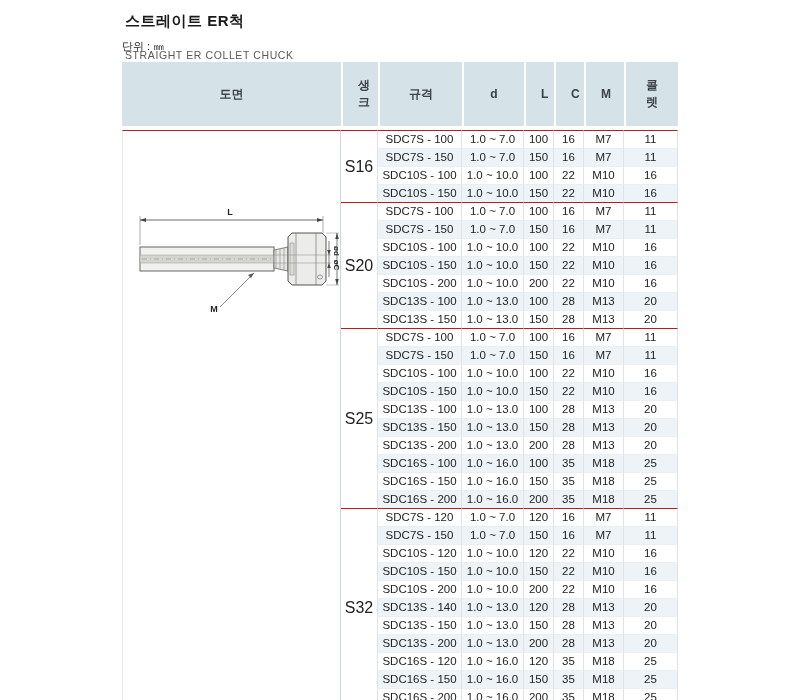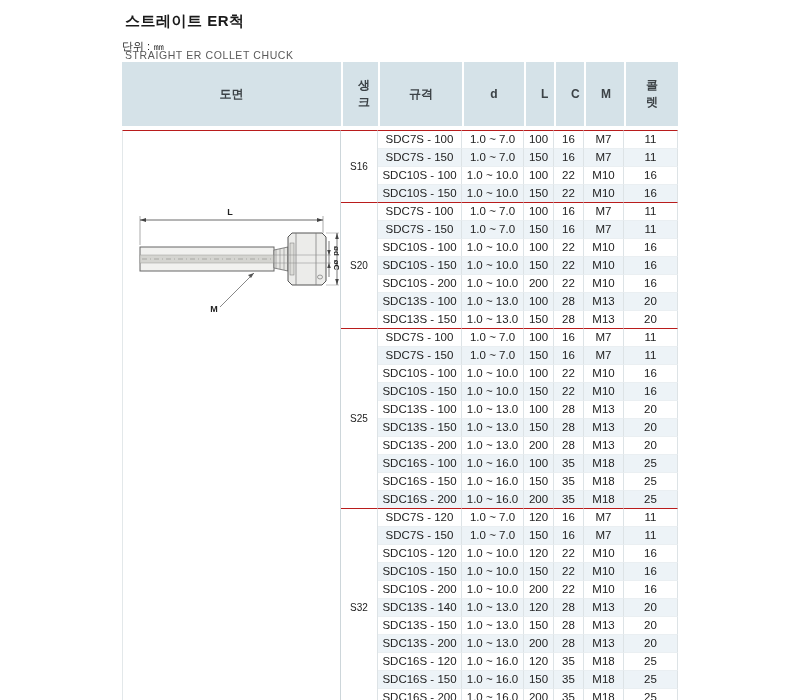--- a/index.html
+++ b/index.html
@@ -31,21 +31,21 @@
     border-right:1px solid #dde3e6;box-sizing:border-box;line-height:17px;
     background:#ffffff;
   }
   tbody tr.alt td{background:#edf3f7;}
   tbody tr:not(.group-start) td{border-top:1px solid #eaeff2;}
   tbody tr.group-start td{border-top:1px solid #b91c1c;}
   td.drawing-cell{
     background:#ffffff;vertical-align:top;border-left:1px solid #e3e8ea;
     border-right:1px solid #cdd6da;
   }
-  td.shank-cell{background:#ffffff;font-size:10px;}
+  td.shank-cell{background:#ffffff;font-size:16px;}
   .drawing-wrap{margin-top:72px;width:219px;display:flex;justify-content:center;}
   svg text{font-family:"Liberation Sans","DejaVu Sans",sans-serif;}
 </style>
 </head>
 <body>
 
 <div class="title-block">
   <h1 class="title-ko">스트레이트 ER척</h1>
   <div class="title-en">STRAIGHT ER COLLET CHUCK</div>
 </div>

